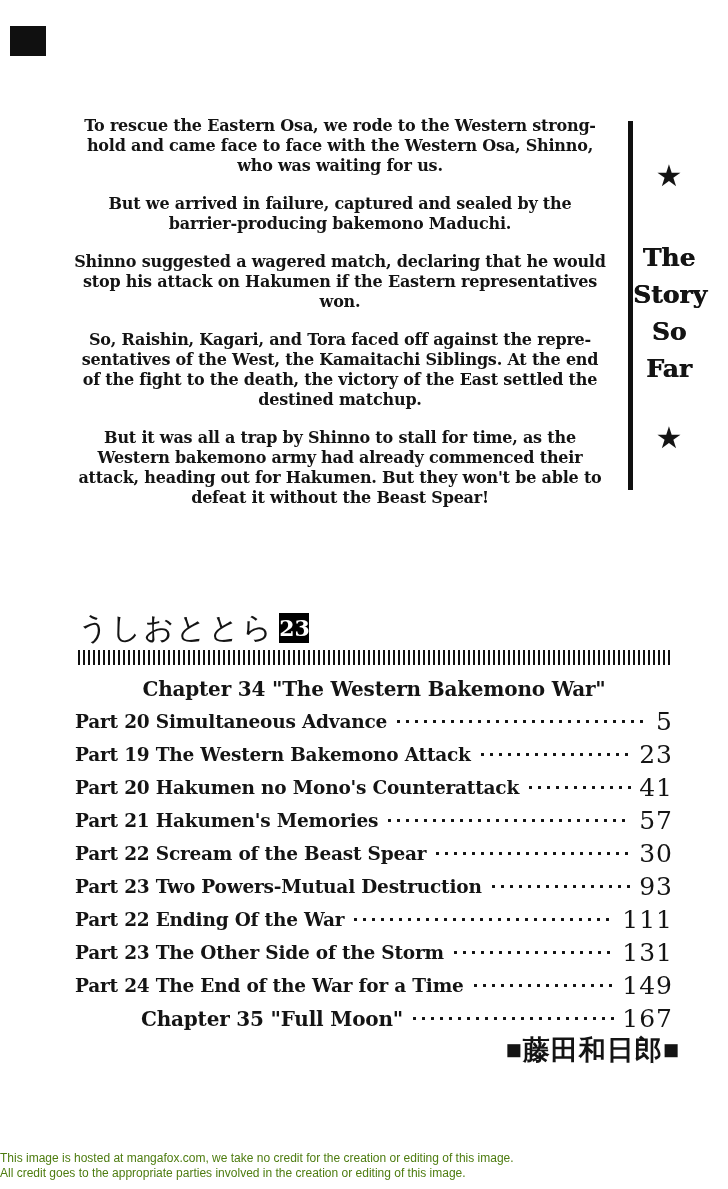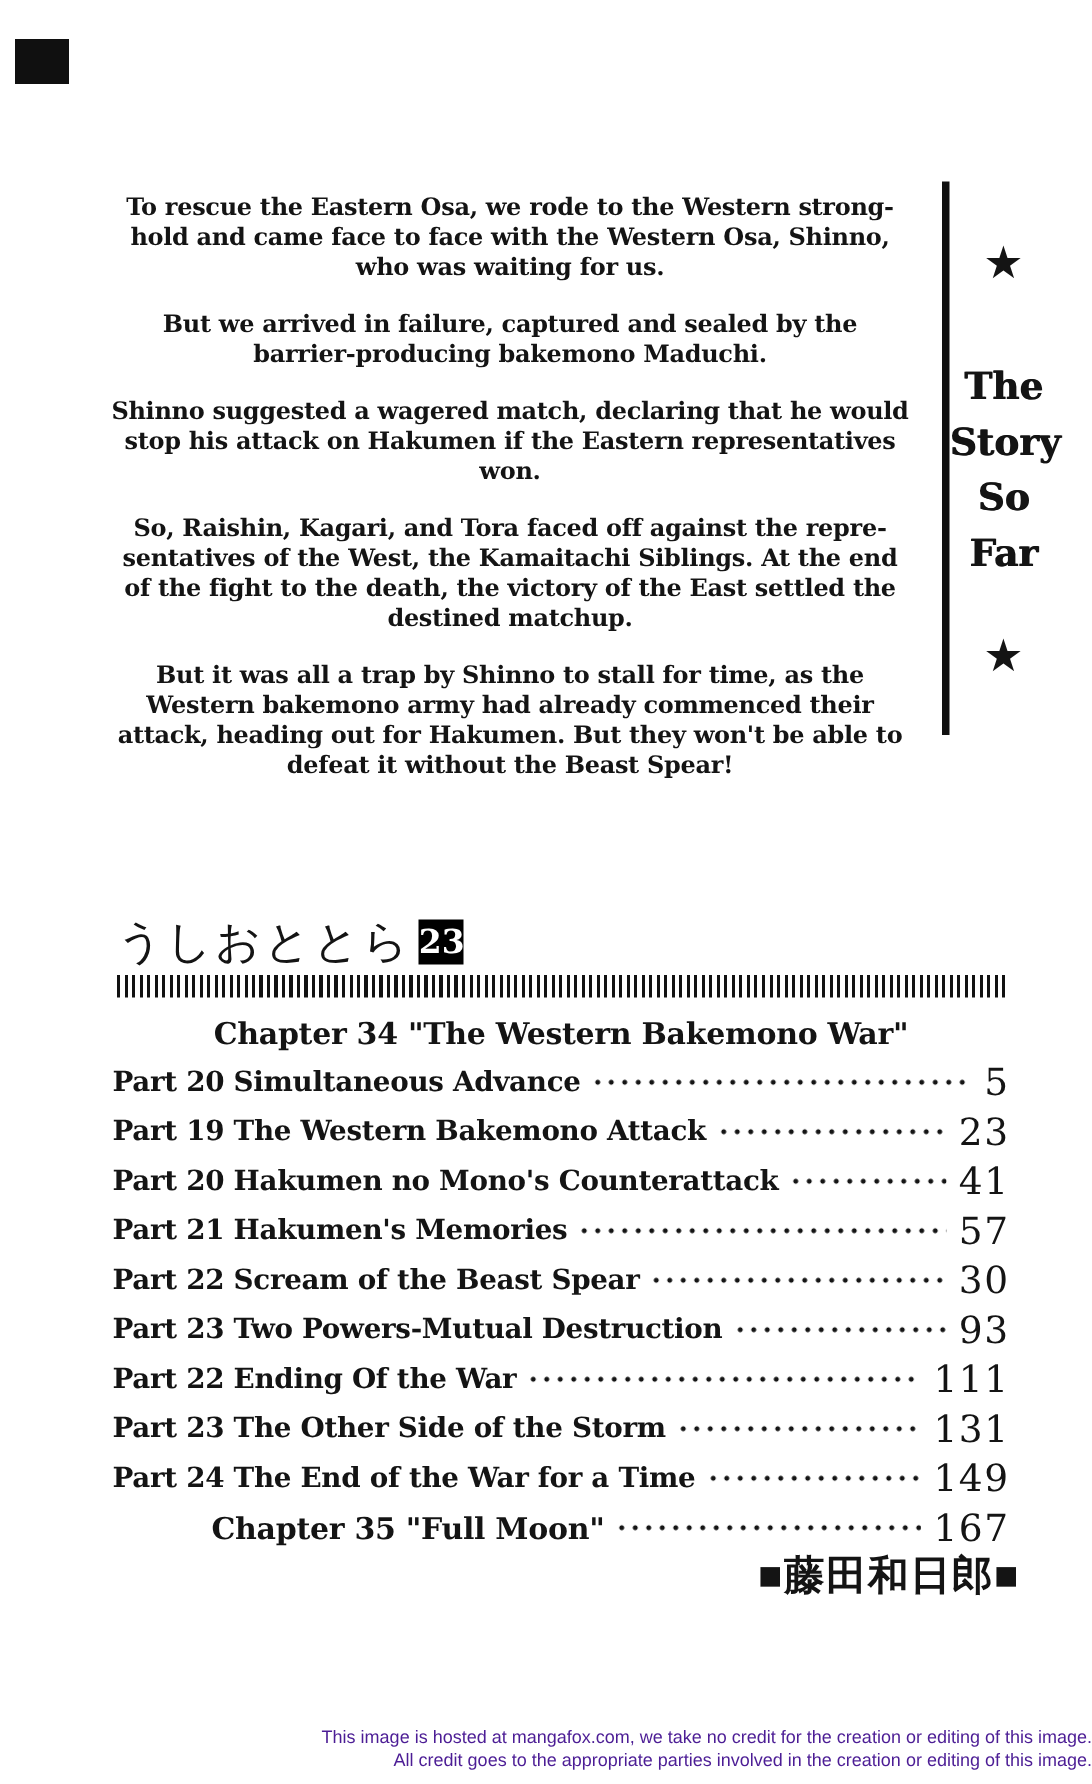--- a/index.html
+++ b/index.html
@@ -4,21 +4,21 @@
 <style>
   html,body { margin:0; padding:0; }
   body { background:#ffffff; }
   .page { position:relative; width:728px; height:1189px; background:#ffffff; overflow:hidden;
           font-family:"DejaVu Serif", serif; color:#141414; }
 
   
   .corner-mark { position:absolute; left:10px; top:26px; width:36px; height:30px; background:#101010; }
 
   
-  .story-text { position:absolute; left:64px; top:128px; width:552px; text-align:center; }
+  .story-text { position:absolute; left:64px; top:116px; width:552px; text-align:center; }
   .story-text p { margin:0 0 18px 0; font-weight:700; font-size:16px; line-height:20px; letter-spacing:-0.2px; }
 
   
   .vrule { position:absolute; left:628px; top:121px; width:5px; height:369px; background:#101010; }
   .side-col { position:absolute; left:633px; top:121px; width:72px; height:369px; text-align:center; }
   .side-star-top { position:absolute; left:0; right:0; top:40px; font-size:30px; line-height:30px; }
   .side-title { position:absolute; left:0; right:0; top:118px; font-weight:900; font-size:25px; line-height:37px;
                 font-family:"DejaVu Serif", serif; text-shadow:0.6px 0 0 #141414;text-align:center; }
   .side-star-bottom { position:absolute; left:0; right:0; top:302px; font-size:30px; line-height:30px; }
 
@@ -46,22 +46,22 @@
   .leader { flex:1; align-self:stretch; margin:0 8px 0 7px;
             background-image:radial-gradient(circle, #141414 1.4px, transparent 1.9px);
             background-size:9px 9px; background-repeat:repeat-x; background-position:0 center; }
   .toc-page { font-weight:400; font-size:25px; line-height:1; text-align:right; letter-spacing:1px; }
 
   
   .author-line { position:absolute; right:48px; top:1032px; font-size:27px; font-weight:700;
                  letter-spacing:1px; font-family:"Liberation Sans", sans-serif; }
 
   
-  .footer { position:absolute; left:0; right:0; top:1151px; text-align:right;
-            font-family:"Liberation Sans", sans-serif; font-size:12px; line-height:15px; color:#4c1d95; }
+  .footer { position:absolute; left:0; right:0; top:1151px; text-align:left;
+            font-family:"Liberation Sans", sans-serif; font-size:12px; line-height:15px; color:#4d7c0f; }
 </style>
 </head>
 <body>
 
 <div class="page">
 
   <div class="corner-mark"></div>
 
   <div class="story-text" id="story-paragraphs">
       <p>To rescue the Eastern Osa, we rode to the Western strong-<br>hold and came face to face with the Western Osa, Shinno,<br>who was waiting for us.</p>

